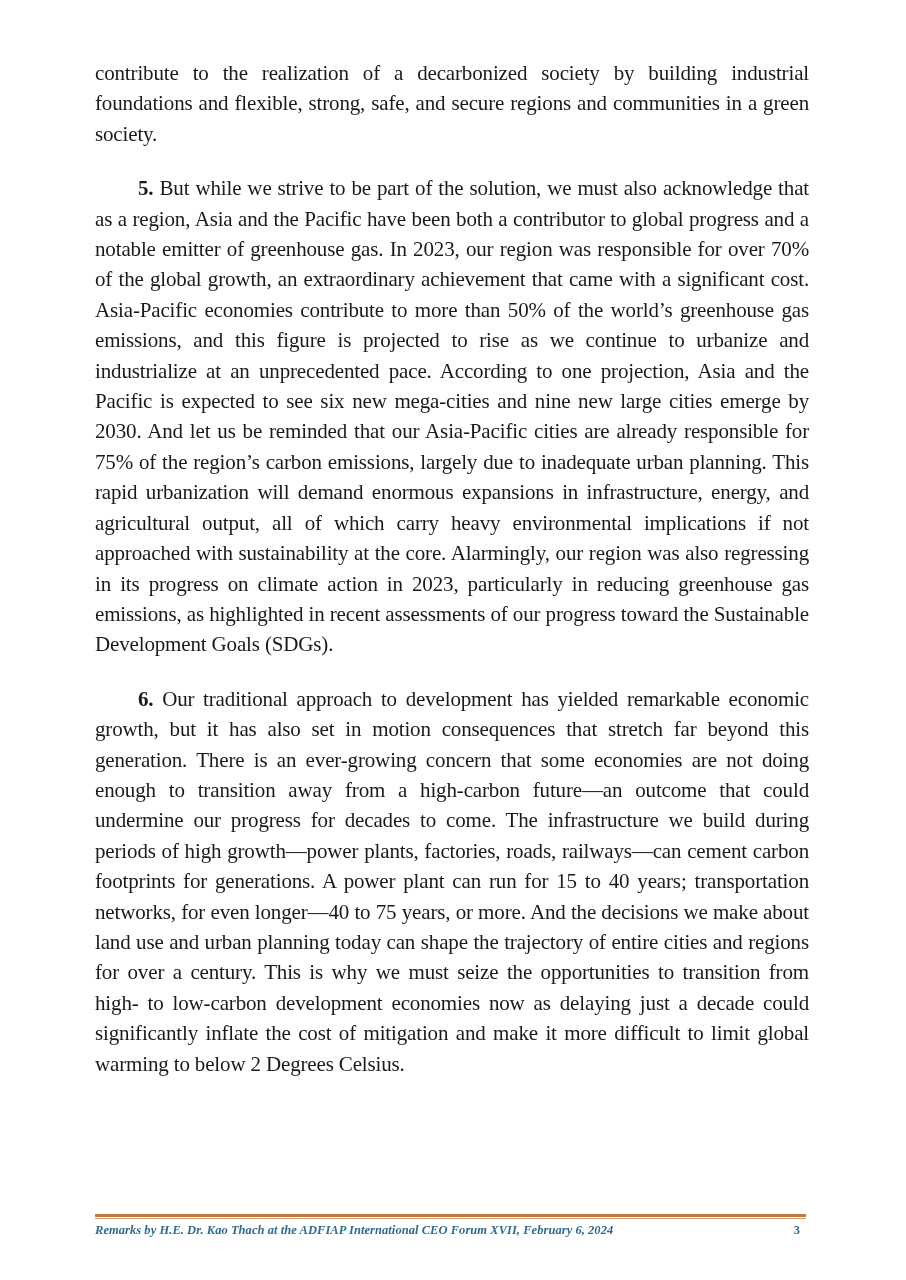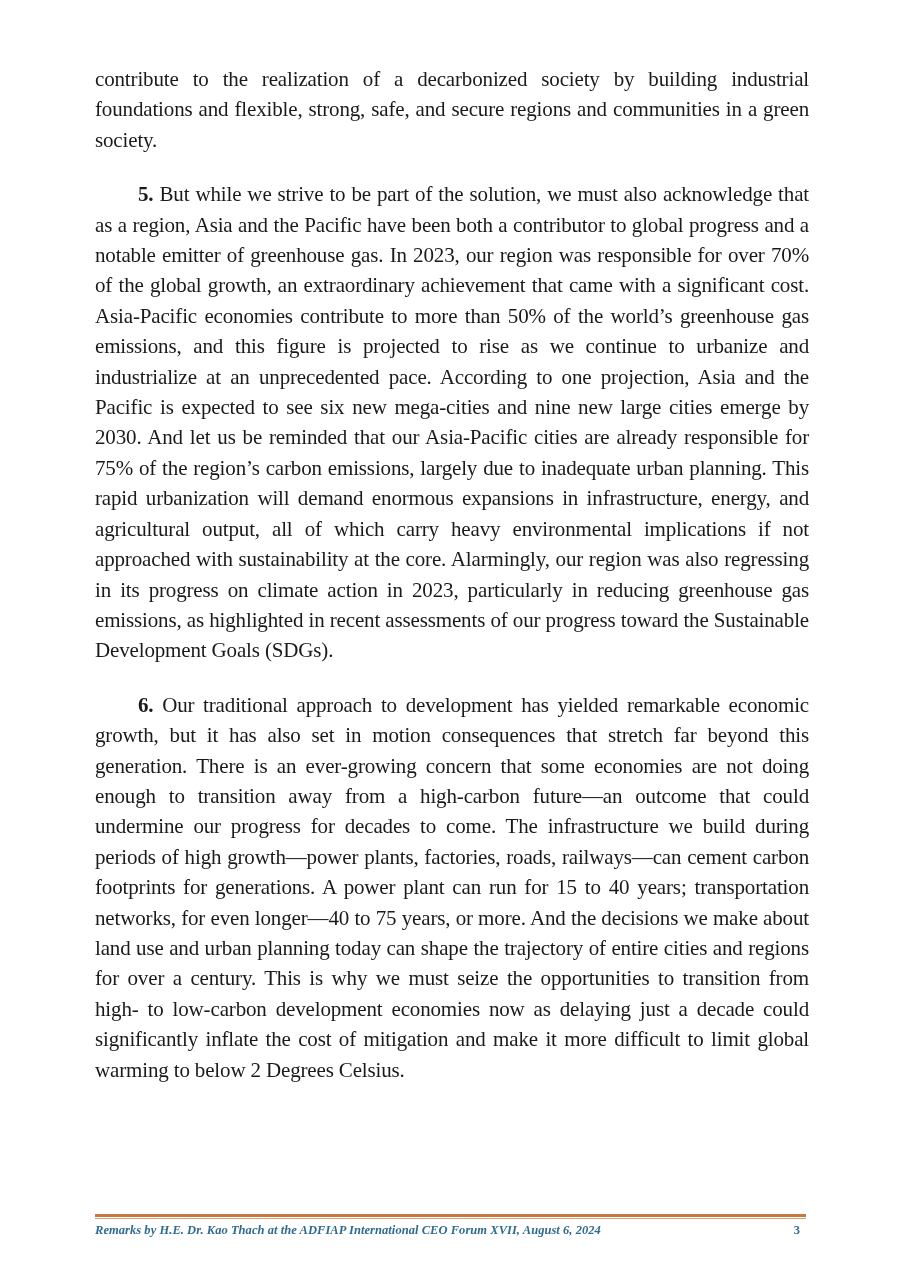--- a/index.html
+++ b/index.html
@@ -11,21 +11,21 @@
       width: 906px;
       height: 1280px;
       position: relative;
       overflow: hidden;
       font-family: "Liberation Serif", "DejaVu Serif", serif;
       color: #1a1a1a;
     }
     .page-body {
       position: absolute;
       left: 95px;
-      top: 64px;
+      top: 58px;
       width: 714px;
     }
     .para {
       margin: 0;
       font-size: 21px;
       line-height: 30.4px;
       text-align: justify;
       letter-spacing: -0.15px;
       word-spacing: 0px;
     }
@@ -94,16 +94,16 @@
   <p class="para numbered">
     <span class="para-num">6.</span>
     <span>Our traditional approach to development has yielded remarkable economic growth, but it has also set in motion consequences that stretch far beyond this generation. There is an ever-growing concern that some economies are not doing enough to transition away from a high-carbon future—an outcome that could undermine our progress for decades to come. The infrastructure we build during periods of high growth—power plants, factories, roads, railways—can cement carbon footprints for generations. A power plant can run for 15 to 40 years; transportation networks, for even longer—40 to 75 years, or more. And the decisions we make about land use and urban planning today can shape the trajectory of entire cities and regions for over a century. This is why we must seize the opportunities to transition from high- to low-carbon development economies now as delaying just a decade could significantly inflate the cost of mitigation and make it more difficult to limit global warming to below 2 Degrees Celsius.</span>
   </p>
 </div>
 
 <div class="footer">
   <div class="footer-rule-thick"></div>
   <div class="footer-rule-thin"></div>
   <div class="footer-row">
-    <span class="footer-text">Remarks by H.E. Dr. Kao Thach at the ADFIAP International CEO Forum XVII, August 6, 2024</span>
+    <span class="footer-text">Remarks by H.E. Dr. Kao Thach at the ADFIAP International CEO Forum XVII, February 6, 2024</span>
     <span class="page-number">3</span>
   </div>
 </div>
 
 </body></html>

